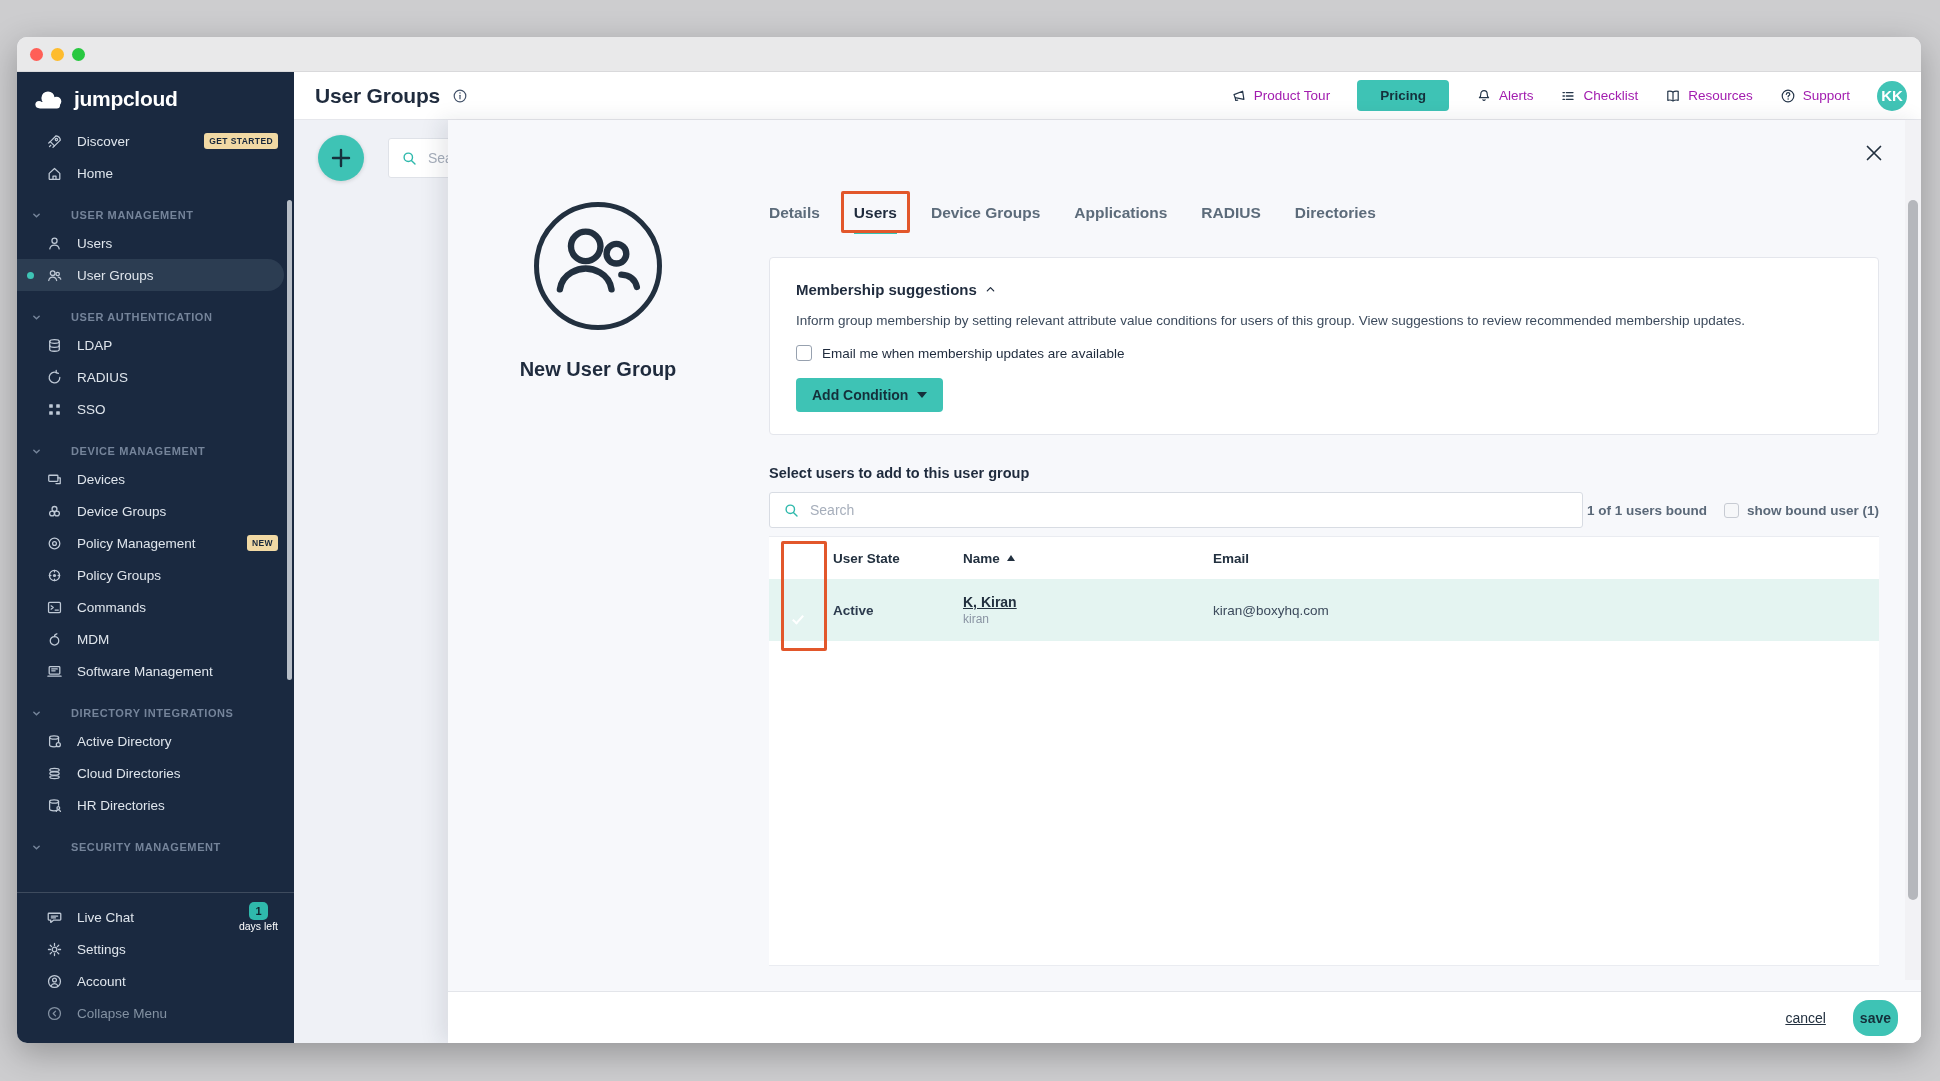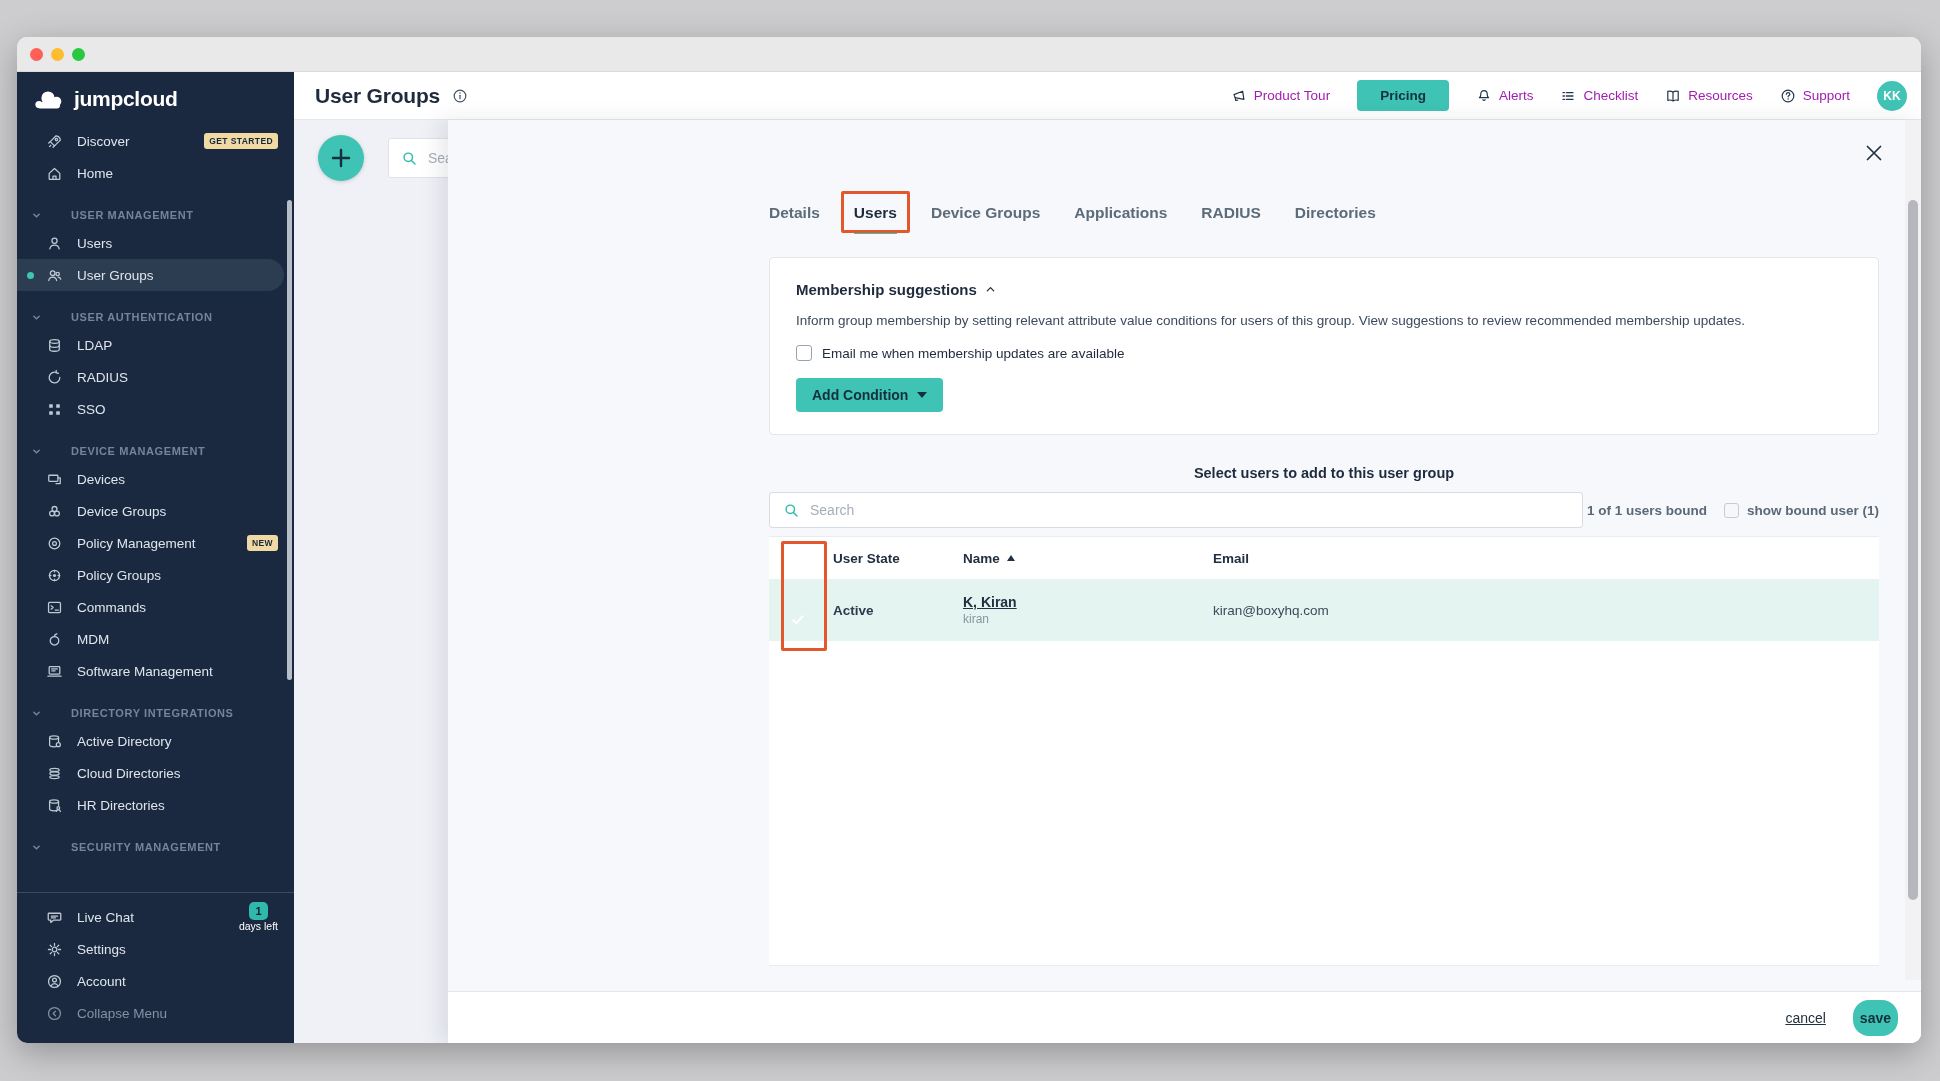--- a/index.html
+++ b/index.html
@@ -36,21 +36,21 @@
 
   
   .main { flex:1; position:relative; background:#eff1f6; }
   .main-header { position:absolute; top:0; left:0; right:0; height:48px; background:#fff; border-bottom:1px solid #e6e7ec; display:flex; align-items:center; padding:0 14px 0 21px; z-index:2; }
   .page-title { font-size:21px; font-weight:bold; color:#1f2b3d; letter-spacing:-.2px; }
   .info-ic { width:16px; height:16px; color:#44536a; margin-left:12px; display:inline-flex; }
   .header-actions { margin-left:auto; display:flex; align-items:center; gap:27px; }
   .h-act { display:flex; align-items:center; gap:7px; font-size:13.5px; color:#a21caf; cursor:pointer; white-space:nowrap; }
   .h-act .hicon { width:16px; height:16px; display:inline-flex; color:#25364a; }
   .btn-pricing { background:#3ec3b5; color:#14303b; font-size:13.5px; font-weight:bold; padding:8px 23px; border-radius:4px; border:none; cursor:pointer; }
-  .avatar { width:30px; height:30px; border-radius:50%; background:#41c4b6; color:#fff; font-size:12px; font-weight:bold; display:flex; align-items:center; justify-content:center; }
+  .avatar { width:30px; height:30px; border-radius:50%; background:#41c4b6; color:#fff; font-size:15px; font-weight:bold; display:flex; align-items:center; justify-content:center; }
 
   .plus-btn { position:absolute; left:24px; top:63px; width:46px; height:46px; border-radius:50%; background:#3ec3b5; border:none; display:flex; align-items:center; justify-content:center; cursor:pointer; z-index:1; box-shadow:0 1px 4px rgba(0,0,0,.15); color:#16303c; }
   .list-search { position:absolute; left:94px; top:66px; width:260px; height:40px; background:#fff; border:1px solid #dfe2e8; border-radius:3px; display:flex; align-items:center; padding-left:12px; gap:10px; z-index:1; }
   .list-search .mag { width:17px; height:17px; color:#2fb9ac; display:inline-flex; }
   .ph-text { color:#a6aebb; font-size:14px; white-space:nowrap; }
 
   
   .modal { position:absolute; left:154px; top:48px; right:0; bottom:0; background:#f7f8fb; box-shadow:-8px 0 20px rgba(30,40,60,.10); z-index:5; }
   .modal-close { position:absolute; top:22px; right:36px; width:22px; height:22px; color:#22303f; cursor:pointer; z-index:7; }
   .icon-col { position:absolute; left:40px; top:82px; width:220px; text-align:center; }
@@ -67,21 +67,21 @@
   .card-title-row { display:flex; align-items:center; gap:8px; cursor:pointer; }
   .card-title { font-size:15px; font-weight:bold; color:#1f2b3d; }
   .caret-up { width:11px; height:11px; color:#1f2b3d; display:inline-flex; }
   .card-desc { margin-top:15px; font-size:13.5px; color:#3c4a5c; }
   .chk-row { margin-top:17px; display:flex; align-items:center; gap:10px; cursor:pointer; }
   .chk { width:16px; height:16px; border:1px solid #97a1af; border-radius:3px; background:#fff; flex:none; }
   .chk-label { font-size:13.5px; color:#1f2b3d; }
   .btn-addcond { margin-top:17px; background:#3ec3b5; border:none; border-radius:4px; padding:9px 16px; font-size:14px; font-weight:bold; color:#14303b; display:inline-flex; align-items:center; gap:9px; cursor:pointer; font-family:inherit; }
   .caret-dn { width:0; height:0; border-left:5px solid transparent; border-right:5px solid transparent; border-top:6px solid #14303b; }
 
-  .select-heading { margin-top:30px; font-size:14.5px; font-weight:bold; color:#1f2b3d;text-align:center; }
+  .select-heading { margin-top:30px; font-size:14.5px; font-weight:bold; color:#1f2b3d; }
   .search-row { margin-top:11px; display:flex; align-items:center; }
   .user-search { width:814px; height:36px; background:#fff; border:1px solid #d8dce3; border-radius:3px; display:flex; align-items:center; padding-left:13px; gap:10px; }
   .user-search .mag { width:17px; height:17px; color:#2fb9ac; display:inline-flex; }
   .bound-group { margin-left:auto; display:flex; align-items:center; gap:17px; }
   .bound-text { font-size:13.5px; font-weight:bold; color:#5a6878; }
   .showbound { display:flex; align-items:center; gap:8px; cursor:pointer; }
   .chk-sm { width:15px; height:15px; border:1px solid #c7cbd3; border-radius:3px; background:#f6f7f9; flex:none; }
   .showbound-label { font-size:13.5px; font-weight:bold; color:#5a6878; }
 
   .table-card { margin-top:8px; background:#fff; border:1px solid #eaecf1; border-left:none; border-right:none; height:430px; position:relative; }
@@ -483,20 +483,31 @@
       </div>
 
       <div class="modal">
 
         <span class="modal-close">
           <svg viewBox="0 0 22 22" fill="none" stroke="#22303f" stroke-width="1.7" stroke-linecap="round">
               <path d="M4.5 4.5l13 13M17.5 4.5l-13 13"></path>
             </svg>
         </span>
 
+        <div class="icon-col">
+          <div class="group-circle">
+            <svg width="62" height="62" viewBox="0 0 48 48" fill="none" stroke="currentColor" stroke-width="2.6" stroke-linecap="round">
+                <circle cx="19" cy="16" r="6"></circle>
+                <circle cx="31.5" cy="19" r="4"></circle>
+                <path d="M8.5 33.5c1-7 8-8.5 10.5-8.5s9.5 1.5 10.5 8.5" stroke-linejoin="round"></path>
+                <path d="M33.5 27.5c3.3.2 5.6 2 6.3 5"></path>
+              </svg>
+          </div>
+          <div class="group-title">New User Group</div>
+        </div>
 
         <div class="main-col">
           <div class="tabs">
             <span class="tab">Details</span>
             <span class="tab active">
               <span>Users</span>
               <span class="anno-tab"></span>
             </span>
             <span class="tab">Device Groups</span>
             <span class="tab">Applications</span>

